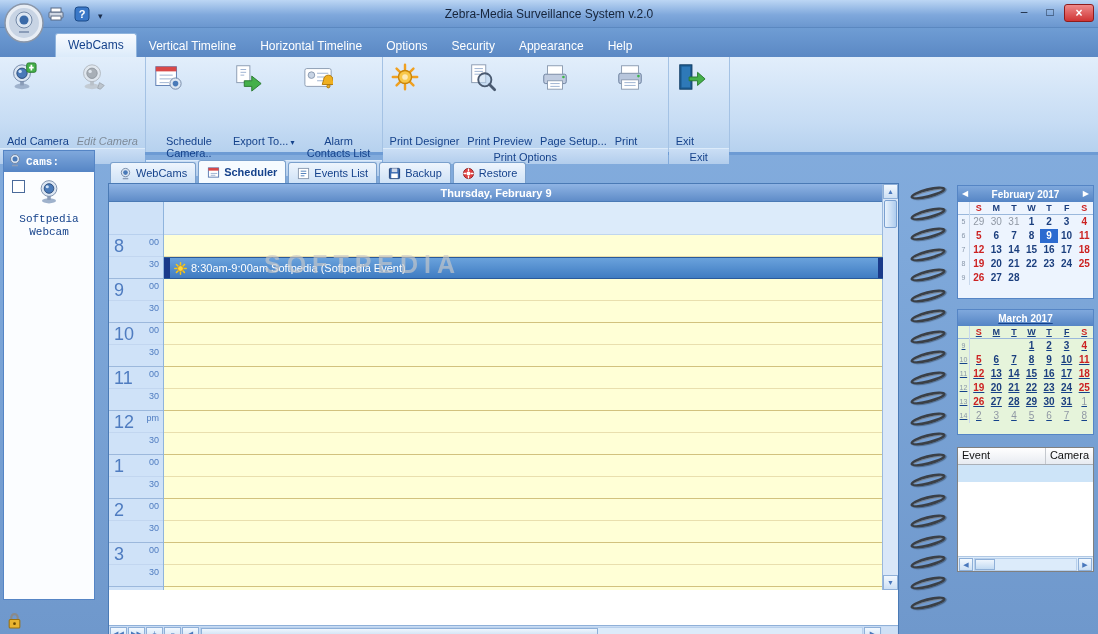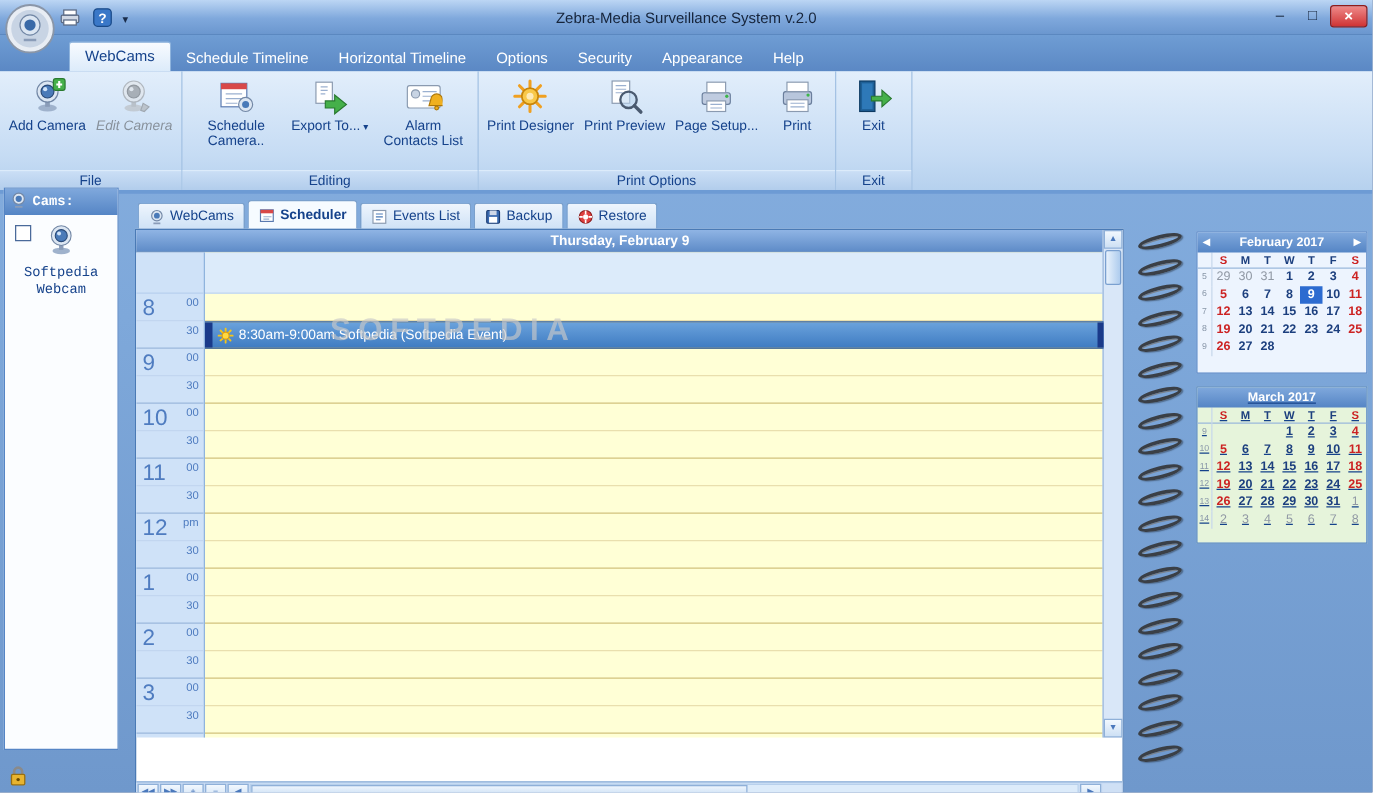--- a/index.html
+++ b/index.html
@@ -22,21 +22,21 @@
   .tabstrip{position:absolute;left:0;top:28px;width:100%;height:29px;display:flex;align-items:flex-end;
             padding-left:55px;background:linear-gradient(180deg,#6f9dd4,#5b88c4);}
   .rtab{padding:3px 12px 4px;font-size:12px;color:#fff;cursor:default;}
   .rtab.active{background:linear-gradient(#f8fbff,#dcebfa);color:#15428b;border:1px solid #8fb4dd;border-bottom:none;
                border-radius:3px 3px 0 0;padding:4px 12px 5px;}
   
   .ribbon{position:absolute;left:0;top:57px;width:100%;height:98px;display:flex;align-items:stretch;
           background:linear-gradient(180deg,#e2eefb,#c6dcf4 70%,#b6d1ee);border-bottom:3px solid #6d9bd4;}
   .rgroup{display:flex;flex-direction:column;border-right:1px solid #a4c2e4;}
   .rbtns{flex:1;display:flex;align-items:flex-start;gap:2px;padding:3px 4px 0;}
-  .rbtn{display:flex;flex-direction:column;align-items:center;min-width:52px;max-width:78px;padding:1px 3px;cursor:default;}
+  .rbtn{display:flex;flex-direction:column;align-items:flex-start;min-width:52px;max-width:78px;padding:1px 3px;cursor:default;gap:40px;}
   .rbtn.disabled{filter:grayscale(1) opacity(.5);font-style:italic;}
   .ricon{display:inline-flex;height:32px;align-items:center;}
   .ricon svg{width:30px;height:30px;}
   .rlabel{font-size:11px;line-height:12px;text-align:center;color:#15428b;margin-top:2px;}
   .drop{font-size:8px;}
   .rglabel{height:16px;line-height:16px;text-align:center;font-size:11px;color:#15428b;
            background:linear-gradient(#cadef5,#b2cdec);border-top:1px solid #dcebfa;}
   
   .cams{position:absolute;left:3px;top:150px;width:92px;height:450px;border:1px solid #5585c5;background:#fbfdff;font-family:Liberation Mono, monospace;}
   .cams-h{height:21px;display:flex;align-items:center;gap:4px;padding:0 4px;color:#fff;font-weight:bold;font-size:11px;
@@ -163,21 +163,21 @@
   <div class="orb"><svg viewBox="0 0 40 40" width="40" height="40">
         <circle cx="20" cy="20" r="19" fill="#e8edf4" stroke="#8a96a8" stroke-width="1.5"></circle>
         <circle cx="20" cy="20" r="15" fill="#c8d4e4"></circle>
         <circle cx="20" cy="17" r="8" fill="#dce6f2" stroke="#7388a6"></circle>
         <circle cx="20" cy="17" r="4.5" fill="#3a6aa8"></circle>
         <path d="M15 29h10" stroke="#8a9cb8" stroke-width="2"></path>
       </svg></div>
 
   <div class="tabstrip">
       <div class="rtab active">WebCams</div>
-      <div class="rtab">Schedule Timeline</div>
+      <div class="rtab">Vertical Timeline</div>
       <div class="rtab">Horizontal Timeline</div>
       <div class="rtab">Options</div>
       <div class="rtab">Security</div>
       <div class="rtab">Appearance</div>
       <div class="rtab">Help</div>
     </div>
 
   <div class="ribbon">
       <div class="rgroup">
         <div class="rbtns">
@@ -666,15 +666,30 @@
           <span class="wknum">14</span>
           <span class="dcell other">2</span>
           <span class="dcell other">3</span>
           <span class="dcell other">4</span>
           <span class="dcell other">5</span>
           <span class="dcell other">6</span>
           <span class="dcell other">7</span>
           <span class="dcell other">8</span>
         </div>
       </div>
+    <div class="evtable">
+      <div class="evhdr">
+          <div class="evhcell first">Event</div>
+          <div class="evhcell">Camera</div>
+        </div>
+      <div class="evsel"></div>
+      <div class="evbody"></div>
+      <div class="hscroll2">
+        <div class="nbtn">◀</div>
+        <div class="htrack">
+          <div class="hthumb s2"></div>
+        </div>
+        <div class="nbtn">▶</div>
+      </div>
+    </div>
   </div>
 
 </div>
 
 </body></html>

